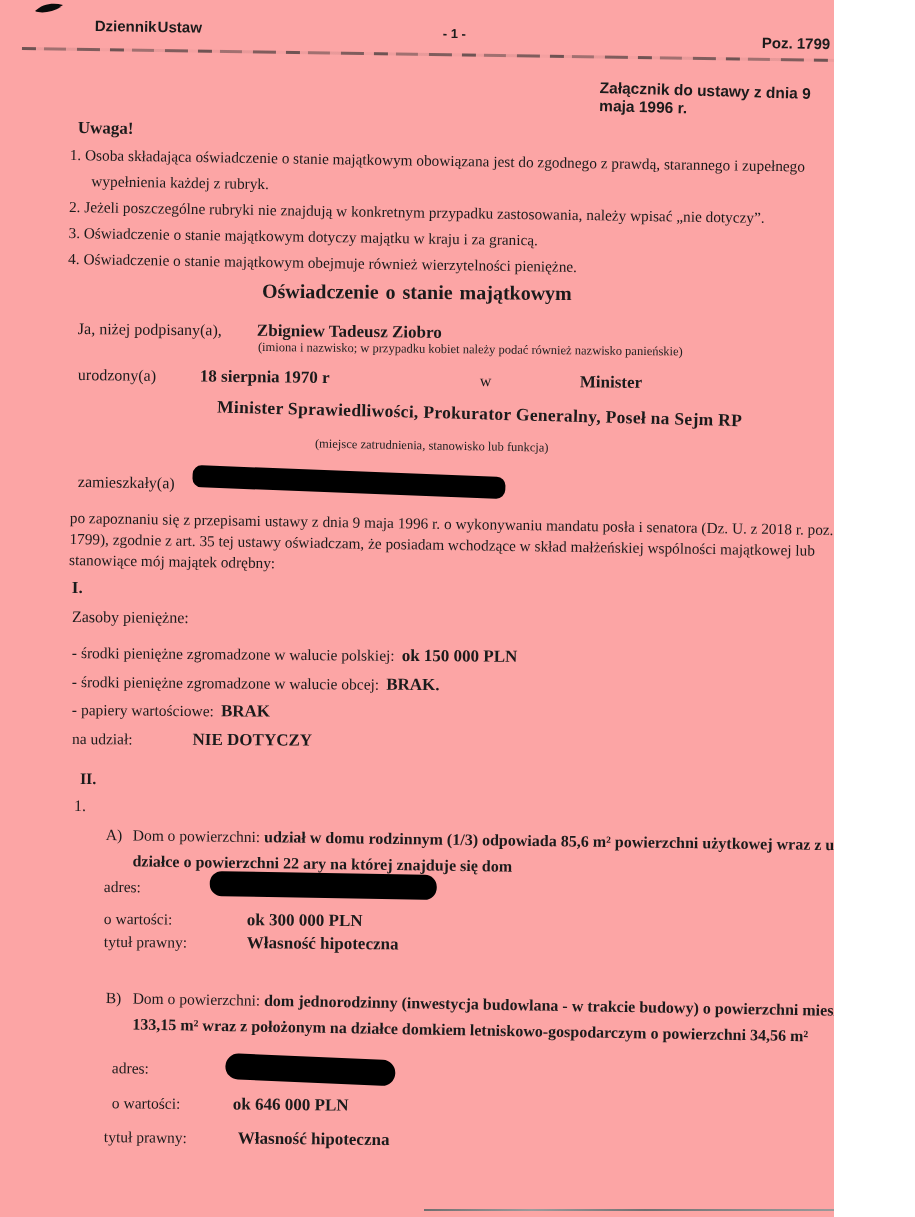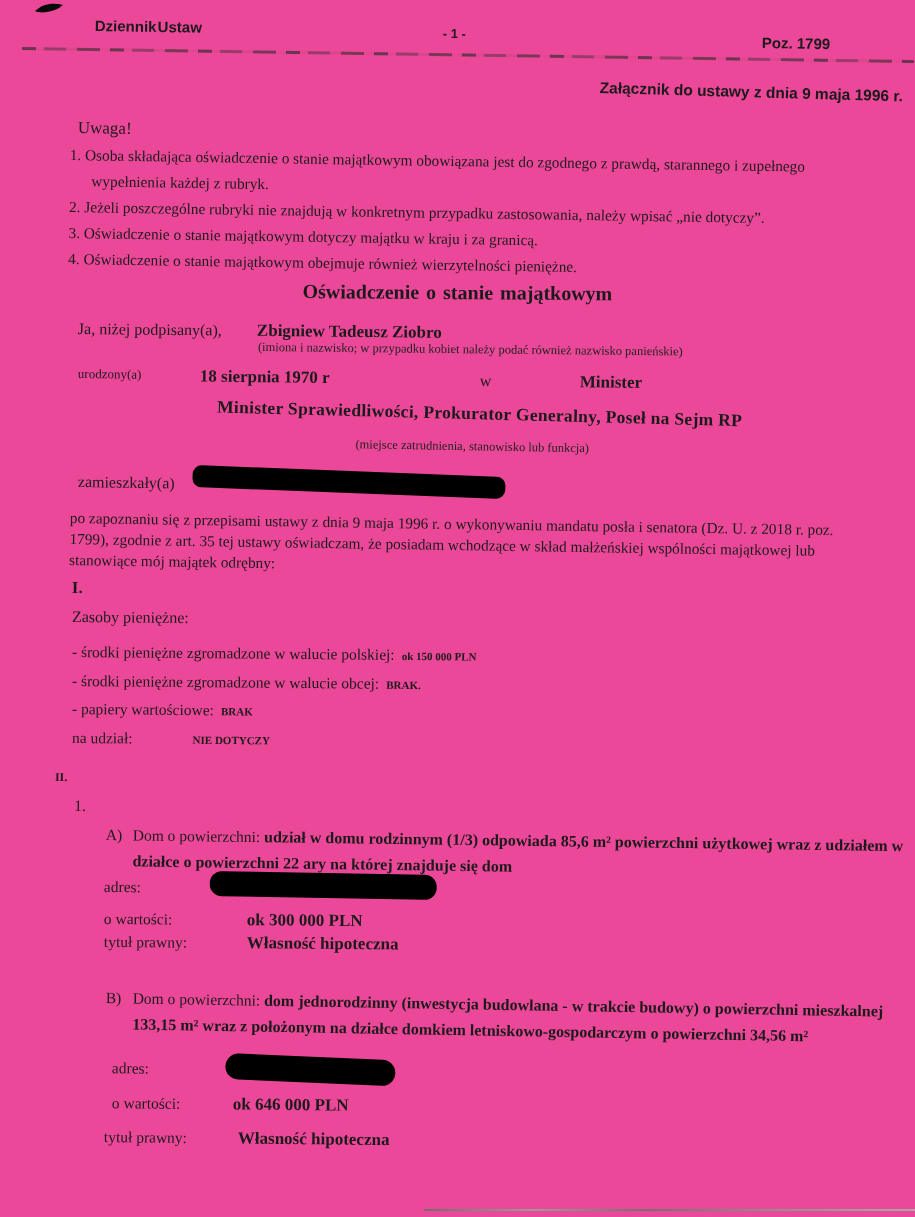--- a/index.html
+++ b/index.html
@@ -1,36 +1,36 @@
 <!DOCTYPE html>
 <html lang="pl"><head>
 <meta charset="utf-8">
 <style>
   html,body{margin:0;padding:0;background:#ffffff;}
   .page{
-    position:relative;width:915px;height:1217px;background:#ec4899;overflow:hidden;
+    position:relative;width:834px;height:1217px;background:#fca5a5;overflow:hidden;
     font-family:"Liberation Serif","DejaVu Serif",serif;color:#1b1b1b;
   }
   .abs{position:absolute;}
   .sans{font-family:"Liberation Sans","DejaVu Sans",sans-serif;}
   .b{font-weight:bold;}
   .rt{transform-origin:left top;}
   .cap{font-size:12.5px;color:#222;}
   .redact{position:absolute;background:#000;border-radius:9px;}
   .scanline{
     position:absolute;height:3px;opacity:.8;filter:blur(.4px);
     background:repeating-linear-gradient(90deg,
       rgba(45,45,45,.85) 0 14px, rgba(45,45,45,.08) 14px 22px,
       rgba(45,45,45,.55) 22px 44px, rgba(45,45,45,.12) 44px 55px,
       rgba(45,45,45,.75) 55px 78px, rgba(45,45,45,.05) 78px 88px);
   }
   .thinline{position:absolute;height:2px;
     background:linear-gradient(90deg,#6f6f6f,#9c9c9c 22%,#717171 45%,#8e8e8e 70%,#a9a9a9);}
   .mrow{font-size:15.5px;}
-  .mrow .val{font-weight:bold;font-size:11px;margin-left:7px;}
+  .mrow .val{font-weight:bold;font-size:17px;margin-left:7px;}
   .proprow{font-size:15.5px;font-family:Liberation Serif, serif;}
   .propdesc{font-size:15.5px;line-height:26px;padding-left:27px;text-indent:-27px;}
   .propdesc .letter{display:inline-block;width:27px;text-indent:0;}
   .propdesc .desc{font-weight:bold;font-size:16px;}
   .notice-item{padding-left:22px;text-indent:-22px;}
 </style>
 </head>
 <body>
 
 <div class="page">
@@ -40,39 +40,39 @@
   </svg>
 
   <span class="abs sans b rt" style="left:95px;top:17px;font-size:15px;word-spacing:-3px;transform:rotate(0.9deg);">Dziennik Ustaw</span>
   <span class="abs sans rt" style="left:443px;top:26px;font-size:13px;font-weight:600;transform:rotate(0.9deg);">- 1 -</span>
   <span class="abs sans b rt" style="left:762px;top:34px;font-size:15px;transform:rotate(1deg);">Poz. 1799</span>
 
   <div class="scanline rt" style="left:22px;top:47px;width:892px;transform:rotate(0.84deg);"></div>
 
   <span class="abs sans rt" style="left:600px;top:79px;font-size:15.5px;font-weight:600;transform:rotate(1.6deg);">Załącznik do ustawy z dnia 9 maja 1996 r.</span>
 
-  <span class="abs rt" style="left:78px;top:118px;font-size:17px;transform:rotate(1deg);">Uwaga!</span>
+  <span class="abs rt" style="left:78px;top:118px;font-size:17px;transform:rotate(1deg);font-weight:bold;">Uwaga!</span>
 
   <div class="abs rt" style="left:70px;top:142px;width:800px;font-size:15.3px;line-height:26px;transform:rotate(0.9deg);">
     <div class="notice-item"><span>1.</span> <span>Osoba składająca oświadczenie o stanie majątkowym obowiązana jest do zgodnego z prawdą, starannego i zupełnego wypełnienia każdej z rubryk.</span></div>
     <div class="notice-item"><span>2.</span> <span>Jeżeli poszczególne rubryki nie znajdują w konkretnym przypadku zastosowania, należy wpisać „nie dotyczy”.</span></div>
     <div class="notice-item"><span>3.</span> <span>Oświadczenie o stanie majątkowym dotyczy majątku w kraju i za granicą.</span></div>
     <div class="notice-item"><span>4.</span> <span>Oświadczenie o stanie majątkowym obejmuje również wierzytelności pieniężne.</span></div>
   </div>
 
   <div class="abs b rt" style="left:0;right:0;top:278px;text-align:center;font-size:20px;word-spacing:2px;transform:rotate(0.4deg);">Oświadczenie o stanie  majątkowym</div>
 
   <div class="abs rt" style="left:78px;top:320px;width:780px;transform:rotate(0.6deg);">
     <span class="abs" style="left:0;top:0;font-size:16px;">Ja, niżej podpisany(a),</span>
     <span class="abs b" style="left:179px;top:-1px;font-size:17px;">Zbigniew Tadeusz Ziobro</span>
   </div>
   <span class="abs cap rt" style="left:258px;top:340px;transform:rotate(0.6deg);">(imiona i nazwisko; w przypadku kobiet należy podać również nazwisko panieńskie)</span>
 
   <div class="abs rt" style="left:78px;top:365px;width:780px;transform:rotate(0.7deg);">
-    <span class="abs" style="left:0;top:1px;font-size:13px;">urodzony(a)</span>
+    <span class="abs" style="left:0;top:1px;font-size:16px;">urodzony(a)</span>
     <span class="abs b" style="left:122px;top:0;font-size:17px;">18 sierpnia 1970 r</span>
     <span class="abs" style="left:402px;top:2px;font-size:16px;">w</span>
     <span class="abs b" style="left:502px;top:1px;font-size:17px;">Minister</span>
   </div>
 
   <div class="abs b rt" style="left:200px;top:396px;width:560px;text-align:center;font-size:17.5px;letter-spacing:.3px;transform:rotate(1.5deg);">Minister Sprawiedliwości, Prokurator Generalny, Poseł na Sejm RP</div>
   <div class="abs cap rt" style="left:0;right:0;top:431px;text-align:center;padding-left:30px;transform:rotate(1deg);">(miejsce zatrudnienia, stanowisko lub funkcja)</div>
 
   <div class="abs rt" style="left:78px;top:473px;transform:rotate(0.9deg);font-size:16px;">zamieszkały(a)</div>
   <div class="redact rt" style="left:193px;top:465px;width:313px;height:22px;transform:rotate(2.2deg);"></div>
@@ -88,21 +88,21 @@
   <div class="abs mrow rt" style="left:72px;top:672px;transform:rotate(0.5deg);">
     <span>- środki pieniężne zgromadzone w walucie obcej:</span><span class="val">BRAK.</span>
   </div>
   <div class="abs mrow rt" style="left:72px;top:700px;transform:rotate(0.5deg);">
     <span>- papiery wartościowe:</span><span class="val">BRAK</span>
   </div>
   <div class="abs mrow rt" style="left:72px;top:729px;transform:rotate(0.4deg);">
     <span>na udział:</span><span class="val" style="margin-left:60px;">NIE DOTYCZY</span>
   </div>
 
-  <span class="abs b rt" style="left:55px;top:770px;font-size:12px;transform:rotate(0.5deg);">II.</span>
+  <span class="abs b rt" style="left:80px;top:770px;font-size:16px;transform:rotate(0.5deg);">II.</span>
   <span class="abs rt" style="left:74px;top:797px;font-size:16px;transform:rotate(0.5deg);">1.</span>
 
   <div class="abs propdesc rt" style="left:106px;top:822px;width:780px;transform:rotate(0.8deg);">
     <span class="letter">A)</span><span>Dom o powierzchni:</span> <span class="desc">udział w domu rodzinnym (1/3) odpowiada 85,6 m² powierzchni użytkowej wraz z udziałem w działce o powierzchni 22 ary na której znajduje się dom</span>
   </div>
   <div class="abs rt" style="left:0;top:877px;width:915px;height:20px;transform:rotate(0.5deg);">
     <span class="abs proprow" style="left:104px;top:0;">adres:</span>
   </div>
   <div class="redact rt" style="left:210px;top:871px;width:227px;height:25px;border-radius:12px;transform:rotate(1deg);"></div>
   <div class="abs rt" style="left:0;top:908px;width:915px;height:22px;transform:rotate(0.5deg);">

